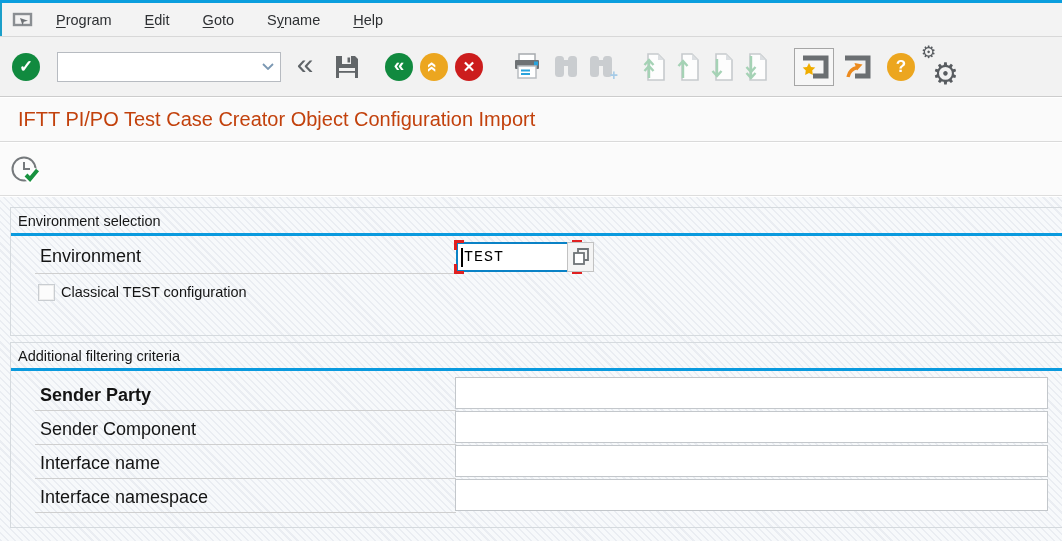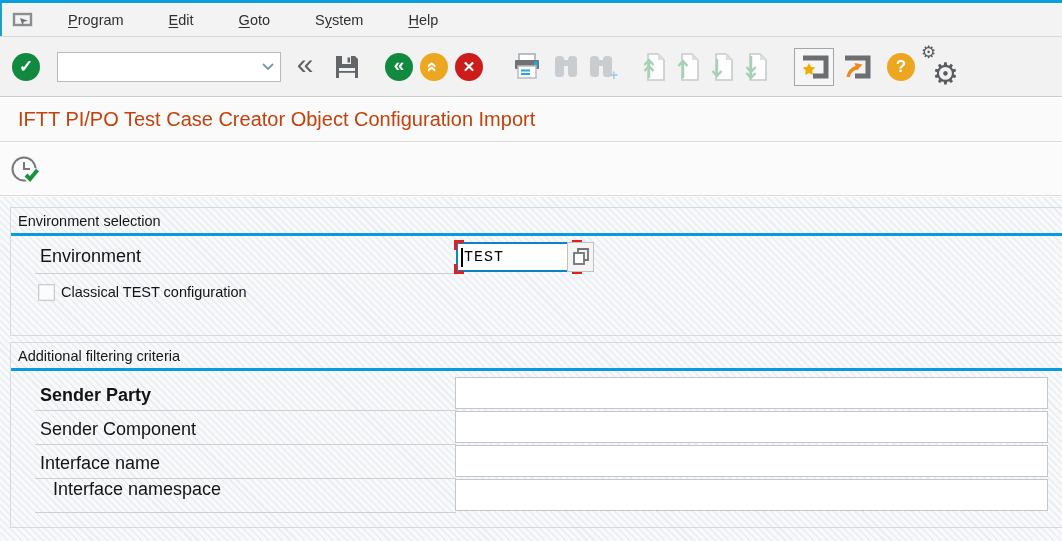--- a/index.html
+++ b/index.html
@@ -5,21 +5,21 @@
   * { margin:0; padding:0; box-sizing:border-box; }
   html,body { background:#fff; }
   #screen {
     position:relative; width:1062px; height:541px; overflow:hidden;
     font-family:"Liberation Sans", sans-serif; background:#fff; color:#1d1d1d;
   }
   
   .top-strip { position:absolute; left:0; top:0; width:100%; height:3px; background:#0a9ede; }
   .menu-bar {
     position:absolute; left:0; top:3px; width:100%; height:33px; background:#f3f3f3;
-    border-left:2px solid #1b9fc9; display:flex; align-items:center; padding-left:10px;gap:12px;
+    border-left:2px solid #1b9fc9; display:flex; align-items:center; padding-left:10px;
   }
   .menu-app-icon { width:24px; height:18px; margin-right:20px; display:flex; align-items:center; }
   .menu-item { font-size:14.5px; color:#2e3033; margin-right:33px; cursor:default; white-space:nowrap; }
   .menu-item .key { text-decoration:underline; text-underline-offset:2px; }
   .toolbar {
     position:absolute; left:0; top:36px; width:100%; height:61px; background:#f2f2f2;
     border-top:1px solid #d8d8d8; border-bottom:1px solid #cccccc;
     display:flex; align-items:center; padding-left:10px;
   }
   .circle-btn {
@@ -116,21 +116,21 @@
   <div class="menu-bar">
     <span class="menu-app-icon">
       <svg width="22" height="16" viewBox="0 0 22 16">
         <rect x="2" y="2" width="17" height="11" fill="none" stroke="#8a8e92" stroke-width="2.4"></rect>
         <path d="M8 6 l8 2.8 -4.2 1 -1.2 3.6 z" fill="#6e7276"></path>
       </svg>
     </span>
     <span class="menu-item"><span></span><span class="key">P</span><span>rogram</span></span>
     <span class="menu-item"><span></span><span class="key">E</span><span>dit</span></span>
     <span class="menu-item"><span></span><span class="key">G</span><span>oto</span></span>
-    <span class="menu-item"><span>S</span><span class="key">y</span><span>stem</span></span>
+    <span class="menu-item"><span>S</span><span class="key">y</span><span>name</span></span>
     <span class="menu-item"><span></span><span class="key">H</span><span>elp</span></span>
   </div>
 
   <div class="toolbar">
 
     <button class="tb-plain" style="margin-left:2px;">
       <span class="circle-btn c-green">
           <span class="glyph-check">✓</span>
         </span>
     </button>
@@ -336,20 +336,20 @@
         <input class="flt-input" style="top: 6px;" value="">
 
         <span class="field-label" style="top:48px;">Sender Component</span>
         <span class="row-line" style="top:73px;"></span>
         <input class="flt-input" style="top: 40px;" value="">
 
         <span class="field-label" style="top:82px;text-align:center;">Interface name</span>
         <span class="row-line" style="top:107px;"></span>
         <input class="flt-input" style="top: 74px;" value="">
 
-        <span class="field-label" style="top:108px;margin-left:13px;">Interface namespace</span>
+        <span class="field-label" style="top:116px;">Interface namespace</span>
         <span class="row-line" style="top:141px;"></span>
         <input class="flt-input" style="top: 108px;" value="">
       </div>
     </div>
 
   </div>
 </div>
 
 </body></html>

